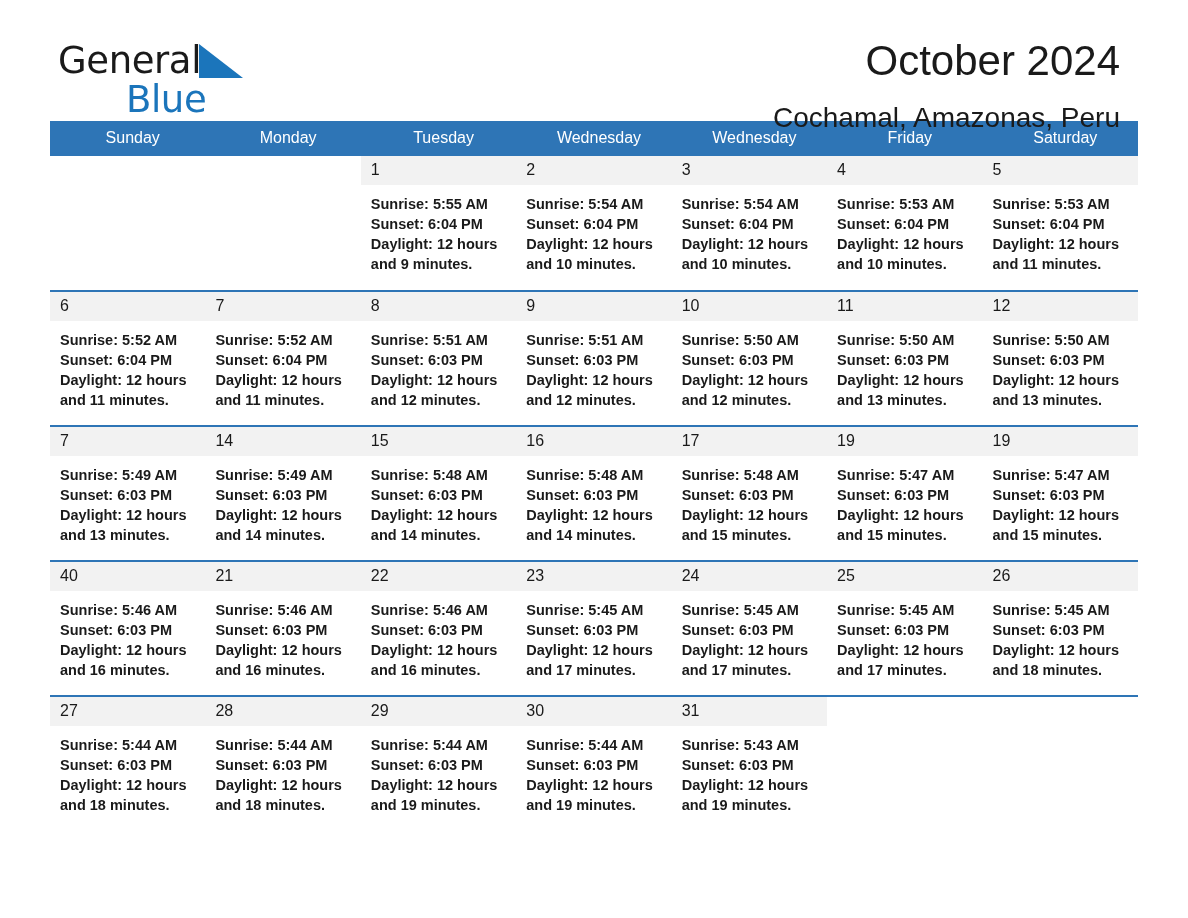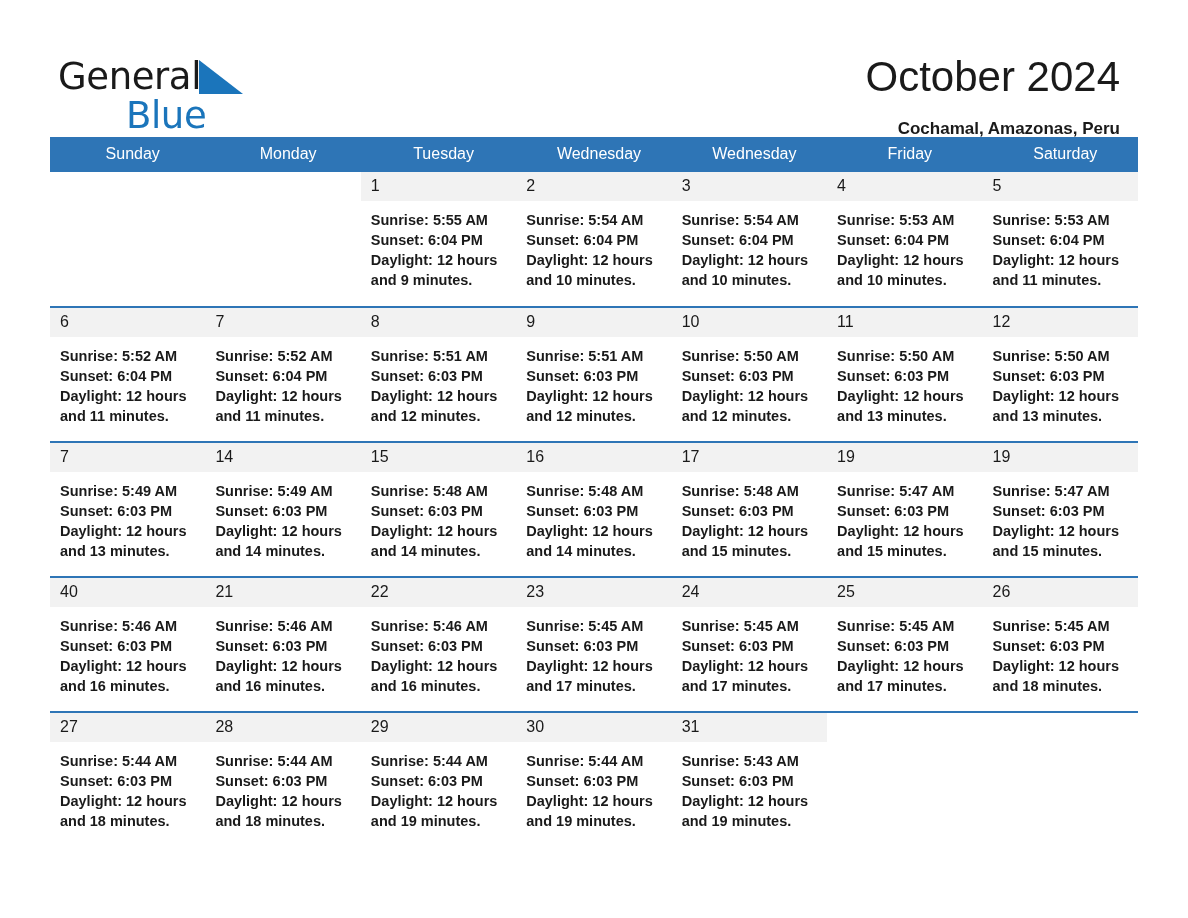--- a/index.html
+++ b/index.html
@@ -11,21 +11,21 @@
     height: 918px;
     background: #ffffff;
     font-family: "Liberation Sans", sans-serif;
     -webkit-font-smoothing: antialiased;
   }
   .page {
     position: relative;
     width: 1188px;
     height: 670px;
     box-sizing: border-box;
-    padding: 16px 50px;
+    padding: 0 50px;
   }
 
   
   .header {
     position: relative;
     height: 110px;
   }
   .brand {
     position: absolute;
     left: 8px;
@@ -64,23 +64,23 @@
     text-align: right;
   }
   .cal-title {
     font-size: 42px;
     color: #1a1a1a;
     font-weight: 400;
     letter-spacing: 0px;
     line-height: 1;
   }
   .cal-location {
-    font-size: 17px;
+    font-size: 28px;
     color: #1a1a1a;
-    font-weight: 700;
+    font-weight: 400;
     margin-top: 22px;
     line-height: 1;
   }
 
   
   .calendar {
     width: 1088px;
     margin-top: 11px;
     border-collapse: collapse;
     table-layout: fixed;

